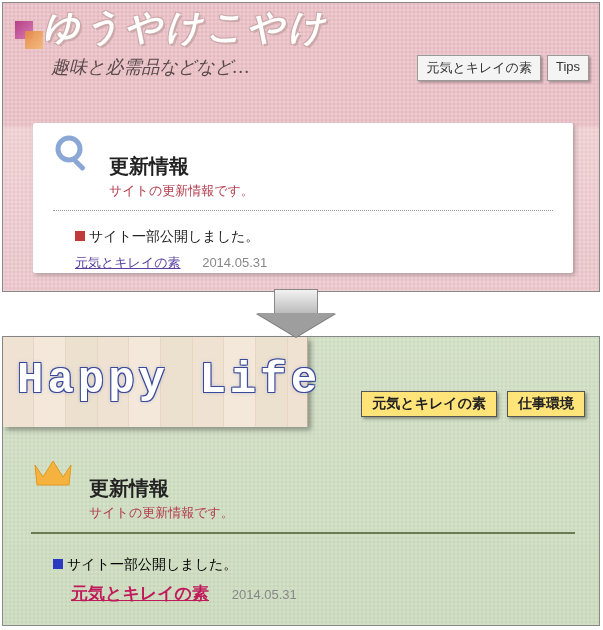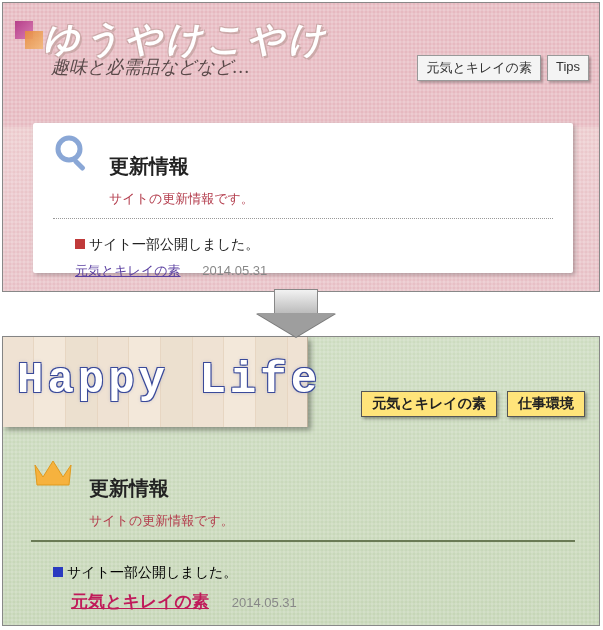--- a/index.html
+++ b/index.html
@@ -19,21 +19,20 @@
   .top-header { position: relative; height: 100px; }
   .logo-block { position: absolute; left: 12px; top: 18px; width: 28px; height: 28px; }
   .logo-block::before { content:""; position:absolute; left:0; top:0; width:18px; height:18px; background:linear-gradient(135deg,#b63f8a,#d87db3); }
   .logo-block::after  { content:""; position:absolute; left:10px; top:10px; width:18px; height:18px; background:linear-gradient(135deg,#e68a3d,#f3b97a); opacity:0.9; }
   .site-title-top {
     position: absolute; left: 40px; top: 0px;
     font-size: 36px; font-weight: bold; font-style: italic;
     color: #fff; letter-spacing: 4px;
     text-shadow: 2px 2px 0 #caa, -1px -1px 0 #caa, 1px -1px 0 #caa, -1px 1px 0 #caa;
     font-family: "Yu Mincho", serif;
-    margin-top: 12px;
   }
   .tagline-top {
     position: absolute; left: 48px; top: 52px;
     font-size: 18px; color: #5a4a4a; font-style: italic;
     font-family: "Yu Mincho", cursive;
   }
   .nav { position: absolute; right: 10px; top: 52px; display: flex; gap: 6px; }
   .nav-item {
     background: #f4f4f4; border: 1px solid #999;
     padding: 3px 8px; font-size: 13px; color: #333; cursor: pointer;
@@ -41,21 +40,21 @@
   }
 
   .card-top {
     position: absolute; left: 30px; top: 120px; width: 540px; height: 150px;
     background: #fff; border-radius: 2px; padding: 10px 20px 10px 20px;
     box-shadow: 2px 2px 4px rgba(0,0,0,0.25);
   }
   .card-head { display:flex; align-items:flex-start; gap: 16px; padding-bottom:10px; border-bottom: 1px dotted #999; }
   .icon-search svg { width: 40px; height: 40px; }
   .card-title { font-size: 20px; font-weight: bold; color: #222; margin-top: 20px; }
-  .card-sub { font-size: 13px; color: #b33c4c; margin-top: 10px; }
+  .card-sub { font-size: 13px; color: #b33c4c; margin-top: 2px; }
   .entry { margin-top: 16px; margin-left: 22px; }
   .entry-title { font-size: 14px; color: #222; }
   .bullet-sq { display:inline-block; width:10px; height:10px; margin-right:4px; vertical-align:baseline; }
   .bullet-red { background:#c03a3a; }
   .bullet-blue { background:#2a3ac0; }
   .entry-meta { margin-top: 8px; margin-left: 22px; font-size: 13px; }
   .link-top { color:#5a3fa0; text-decoration: underline; cursor:pointer; }
   .date { color:#888; margin-left: 18px; }
 
   

